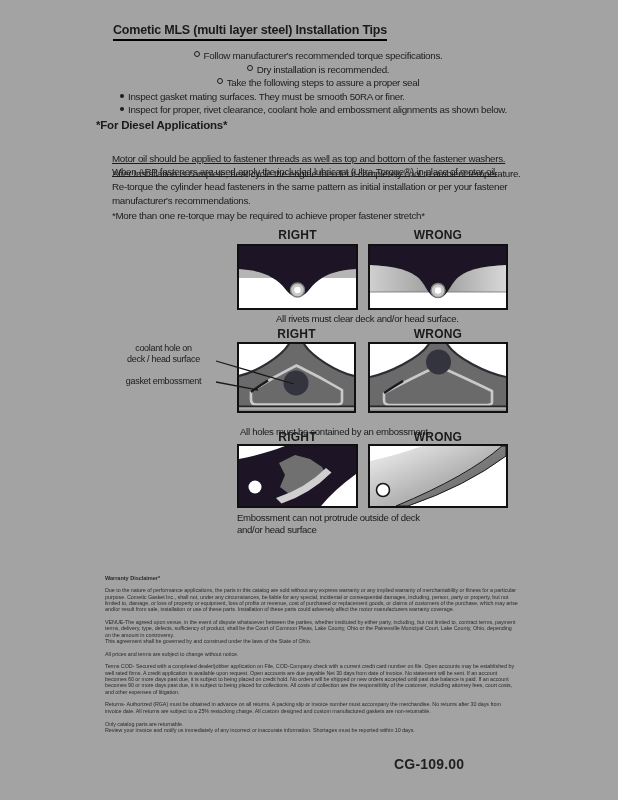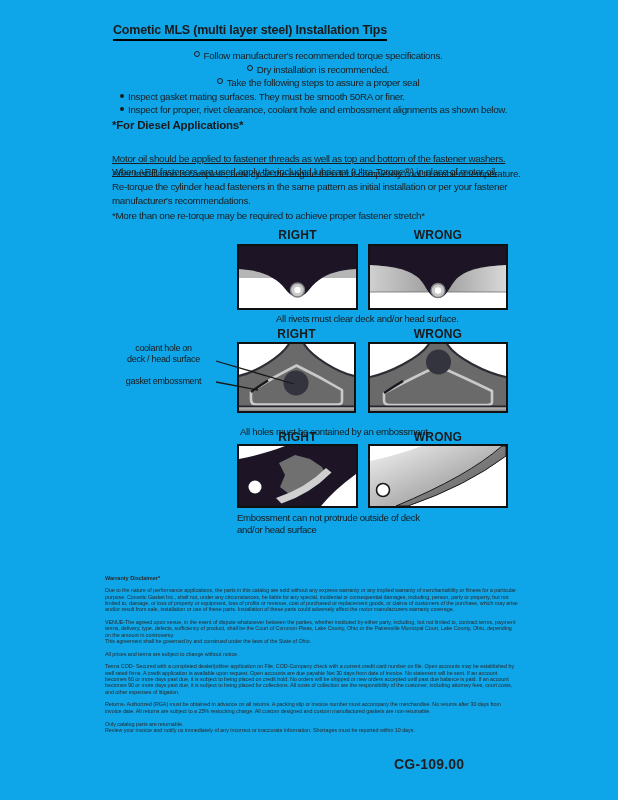--- a/index.html
+++ b/index.html
@@ -1,30 +1,30 @@
 <!DOCTYPE html>
 <html><head>
 <meta charset="utf-8">
 <style>
   html,body{margin:0;padding:0;}
   body{width:618px;height:800px;background:#ffffff;font-family:"Liberation Sans",sans-serif;}
-  .page{position:relative;width:618px;height:800px;background:#0ea5e9;color:#1a1a1a;overflow:hidden;}
+  .page{position:relative;width:618px;height:800px;background:#a3a3a3;color:#1a1a1a;overflow:hidden;}
   .abs{position:absolute;}
 
   .title{left:113px;top:23px;font-size:12.5px;font-weight:bold;letter-spacing:-0.2px;
          border-bottom:2px solid #000;padding-bottom:2px;white-space:nowrap;}
 
   .body-txt{font-size:9.8px;letter-spacing:-0.3px;line-height:13.4px;color:#1c1c1c;}
   .bullet-row{left:106px;width:424px;text-align:center;}
   .bullet-row .o{display:inline-block;width:4px;height:4px;border:1px solid #1c1c1c;border-radius:50%;
                  margin-right:4px;vertical-align:2px;}
   .sub-row{left:120px;width:410px;}
   .sub-row .d{display:inline-block;width:4px;height:4px;background:#1c1c1c;border-radius:50%;
               margin-right:4px;vertical-align:2px;}
-  .diesel-h{left:112px;top:119px;font-size:11.5px;font-weight:bold;letter-spacing:-0.2px;}
+  .diesel-h{left:96px;top:119px;font-size:11.5px;font-weight:bold;letter-spacing:-0.2px;}
   .para{left:112px;width:420px;}
 
   .dg-label{font-size:12px;font-weight:bold;text-align:center;letter-spacing:0.2px;}
   .dg-box{border:2px solid #101010;background:#fff;box-sizing:border-box;}
   .dg-box svg{display:block;width:100%;height:100%;}
   .dg-caption{font-size:9.6px;letter-spacing:-0.3px;line-height:11.5px;}
   .side-label{font-size:9px;letter-spacing:-0.3px;line-height:10.5px;text-align:center;width:103px;left:112px;}
 
   .legal{left:105px;top:575px;width:413px;font-size:5.4px;line-height:6.3px;letter-spacing:-0.05px;color:#2b2b2b;}
   .legal h4{margin:0 0 6px 0;font-size:5.6px;font-weight:bold;}

